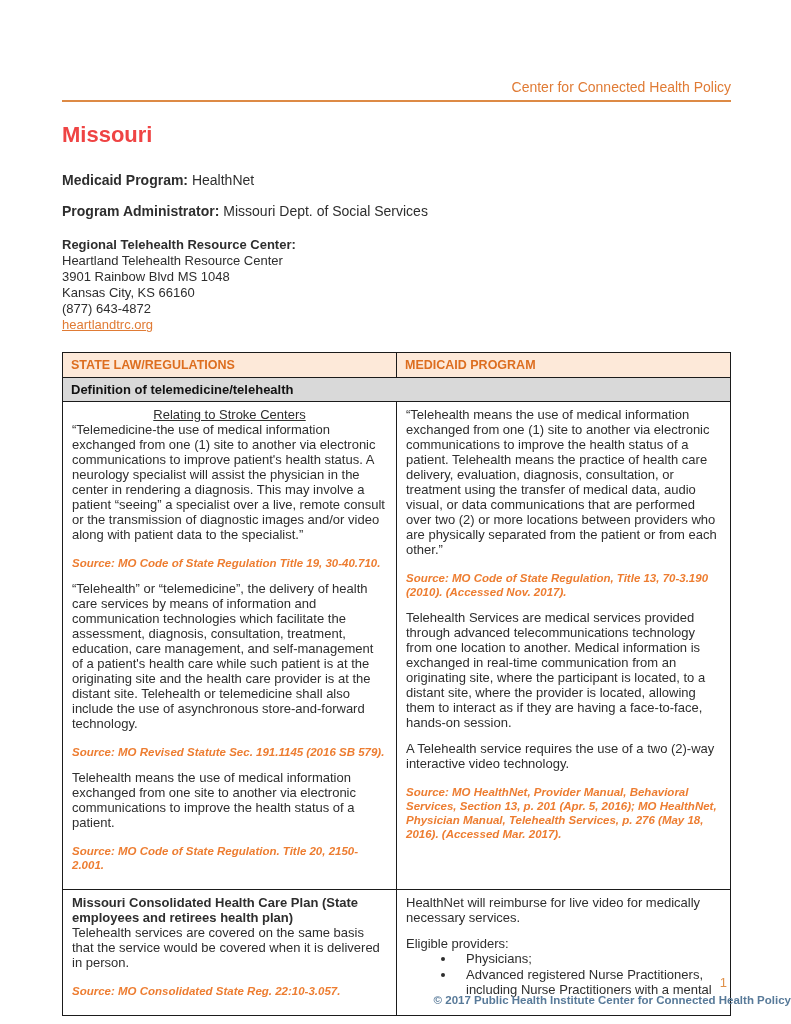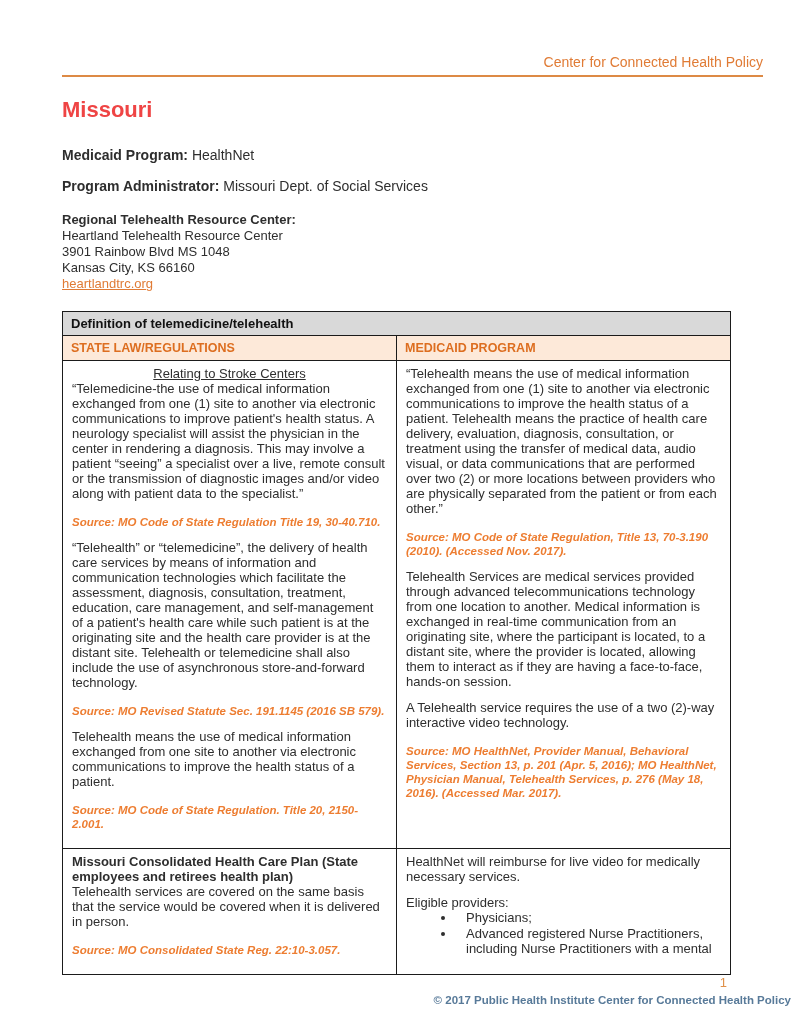--- a/index.html
+++ b/index.html
@@ -7,21 +7,21 @@
     margin: 0; padding: 0;
     background: #ffffff;
     font-family: "Liberation Sans", sans-serif;
   }
   .page {
     position: relative;
     width: 791px; height: 1024px;
     background: #ffffff;
     overflow: hidden;
   }
-  .content { padding: 0 28px 0 62px; }
+  .content { padding: 0 60px 0 62px; margin-top: 25px; }
 
   
   .doc-header {
     padding-top: 54px;
     border-bottom: 2px solid #dd8a45;
     text-align: right;
   }
   .brand {
     color: #e07b35;
     font-size: 14px;
@@ -137,32 +137,33 @@
         <span class="b">Program Administrator:</span>
         <span>Missouri Dept. of Social Services</span>
       </div>
     </div>
 
     <div class="rtrc">
       <div class="b">Regional Telehealth Resource Center:</div>
       <div class="addr">Heartland Telehealth Resource Center</div>
       <div class="addr">3901 Rainbow Blvd MS 1048</div>
       <div class="addr">Kansas City, KS 66160</div>
+      <div class="addr">(877) 643-4872</div>
       <a class="link">heartlandtrc.org</a>
     </div>
 
     <table class="policy-table">
       <tbody>
           <tr>
-        <td class="section" colspan="2">Definition of telemedicine/telehealth</td>
-      </tr>
-
-      <tr>
         <th class="col-head">STATE LAW/REGULATIONS</th>
         <th class="col-head">MEDICAID PROGRAM</th>
+      </tr>
+
+      <tr>
+        <td class="section" colspan="2">Definition of telemedicine/telehealth</td>
       </tr>
 
       <tr>
         <td class="cell r1">
           <p class="heading-u tight">Relating to Stroke Centers</p>
           <p>“Telemedicine-the use of medical information exchanged from one (1) site to another via electronic communications to improve patient's health status. A neurology specialist will assist the physician in the center in rendering a diagnosis. This may involve a patient “seeing” a specialist over a live, remote consult or the transmission of diagnostic images and/or video along with patient data to the specialist.”</p>
           <p class="source">Source:  MO Code of State Regulation Title 19, 30-40.710.</p>
           <p>“Telehealth” or “telemedicine”, the delivery of health care services by means of information and communication technologies which facilitate the assessment, diagnosis, consultation, treatment, education, care management, and self-management of a patient's health care while such patient is at the originating site and the health care provider is at the distant site. Telehealth or telemedicine shall also include the use of asynchronous store-and-forward technology.</p>
           <p class="source">Source: MO Revised Statute Sec. 191.1145 (2016 SB 579).</p>
           <p>Telehealth means the use of medical information exchanged from one site to another via electronic communications to improve the health status of a patient.</p>

